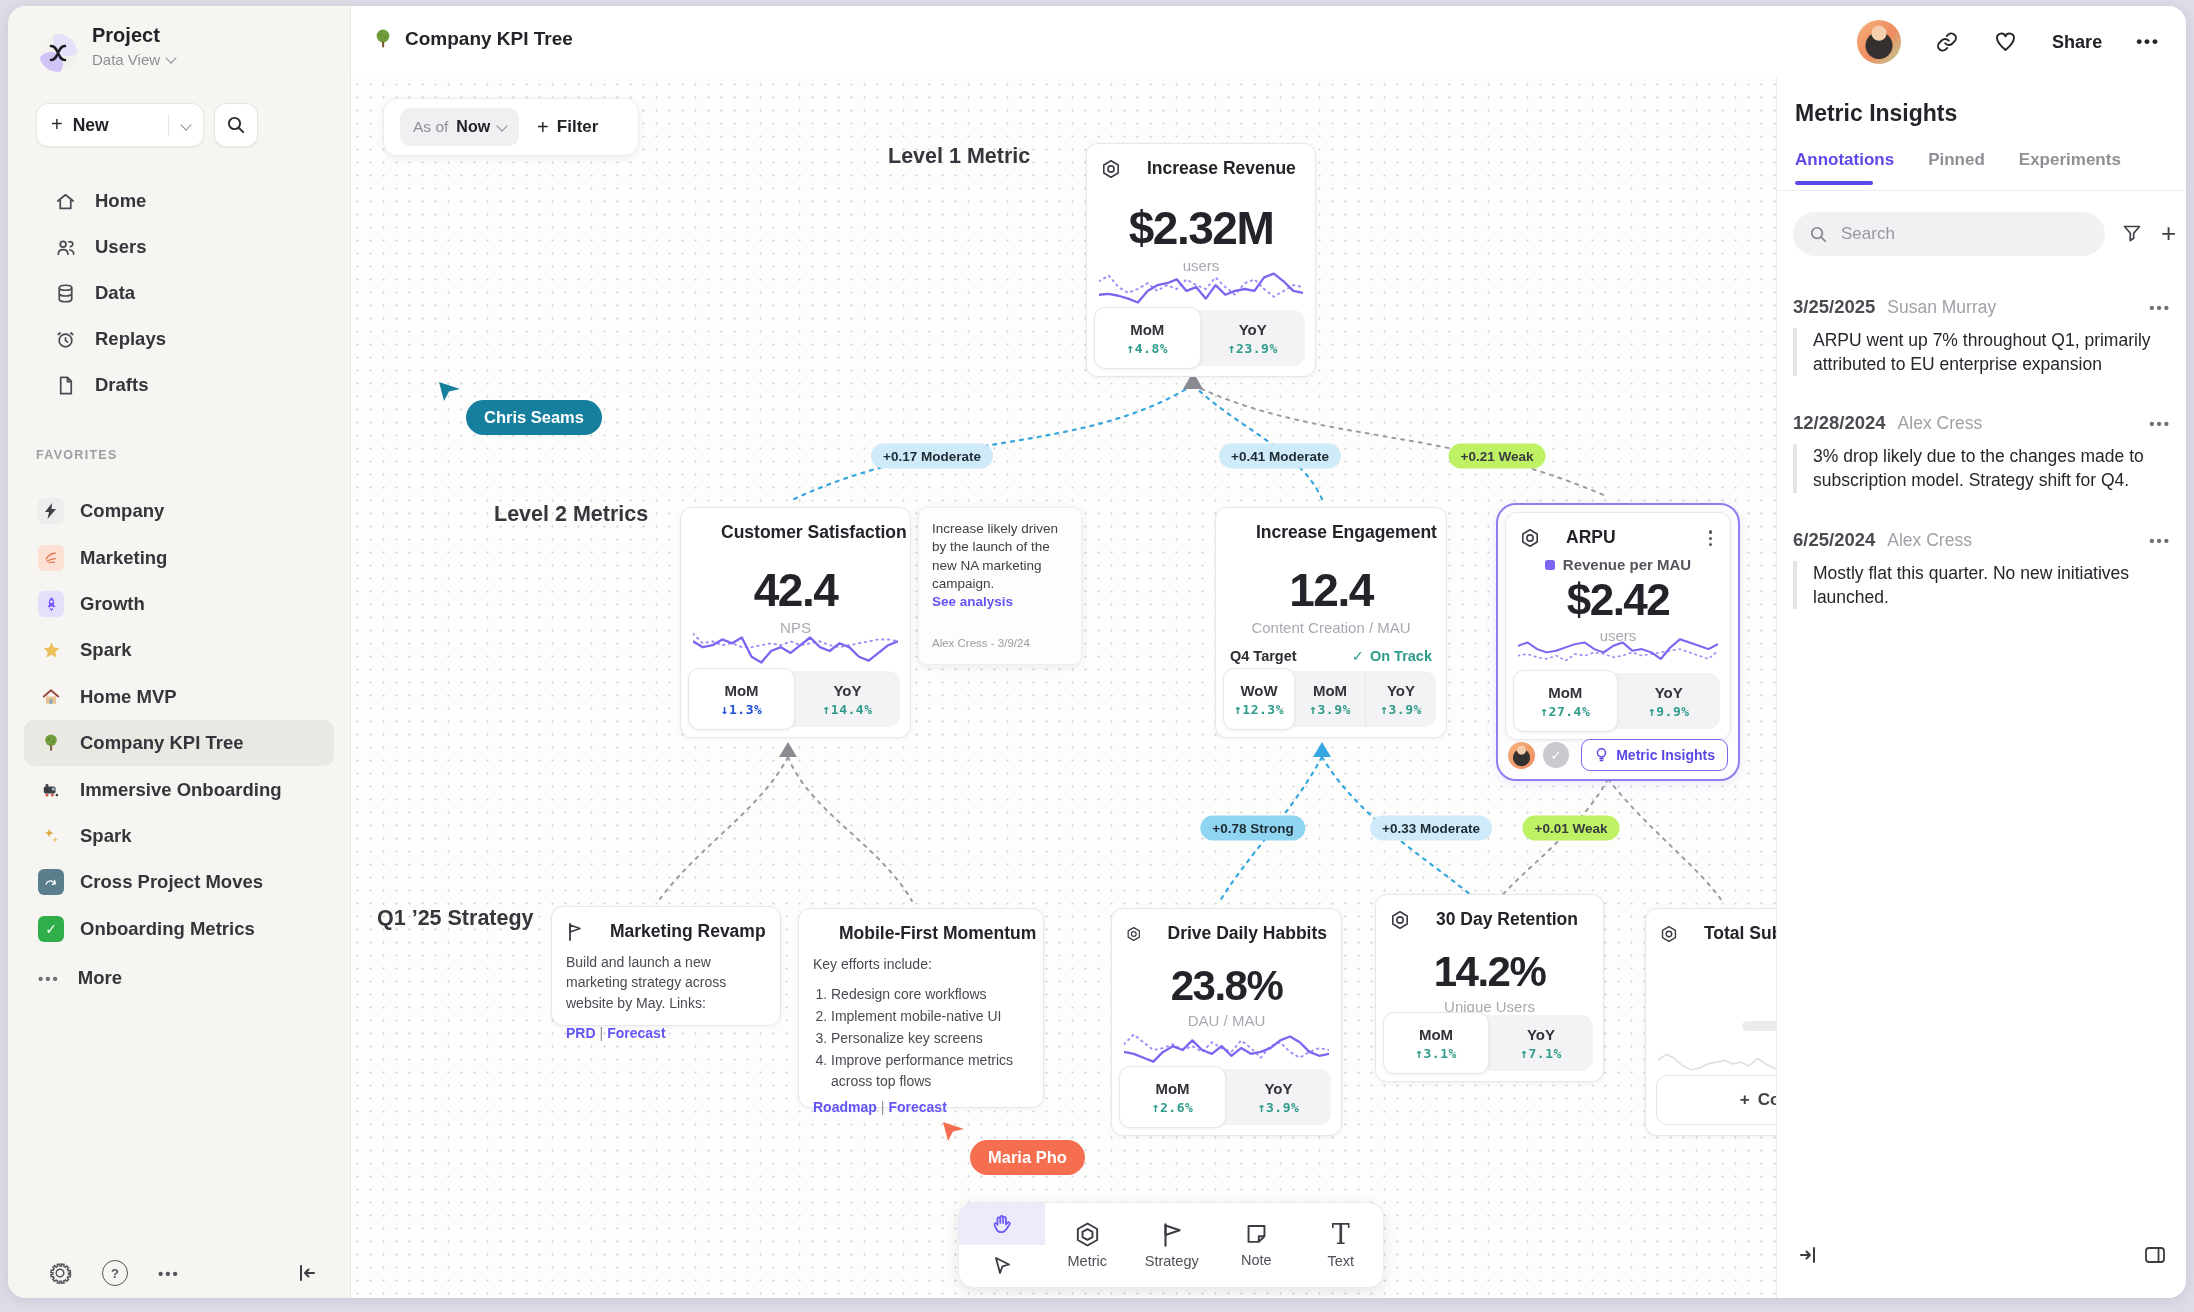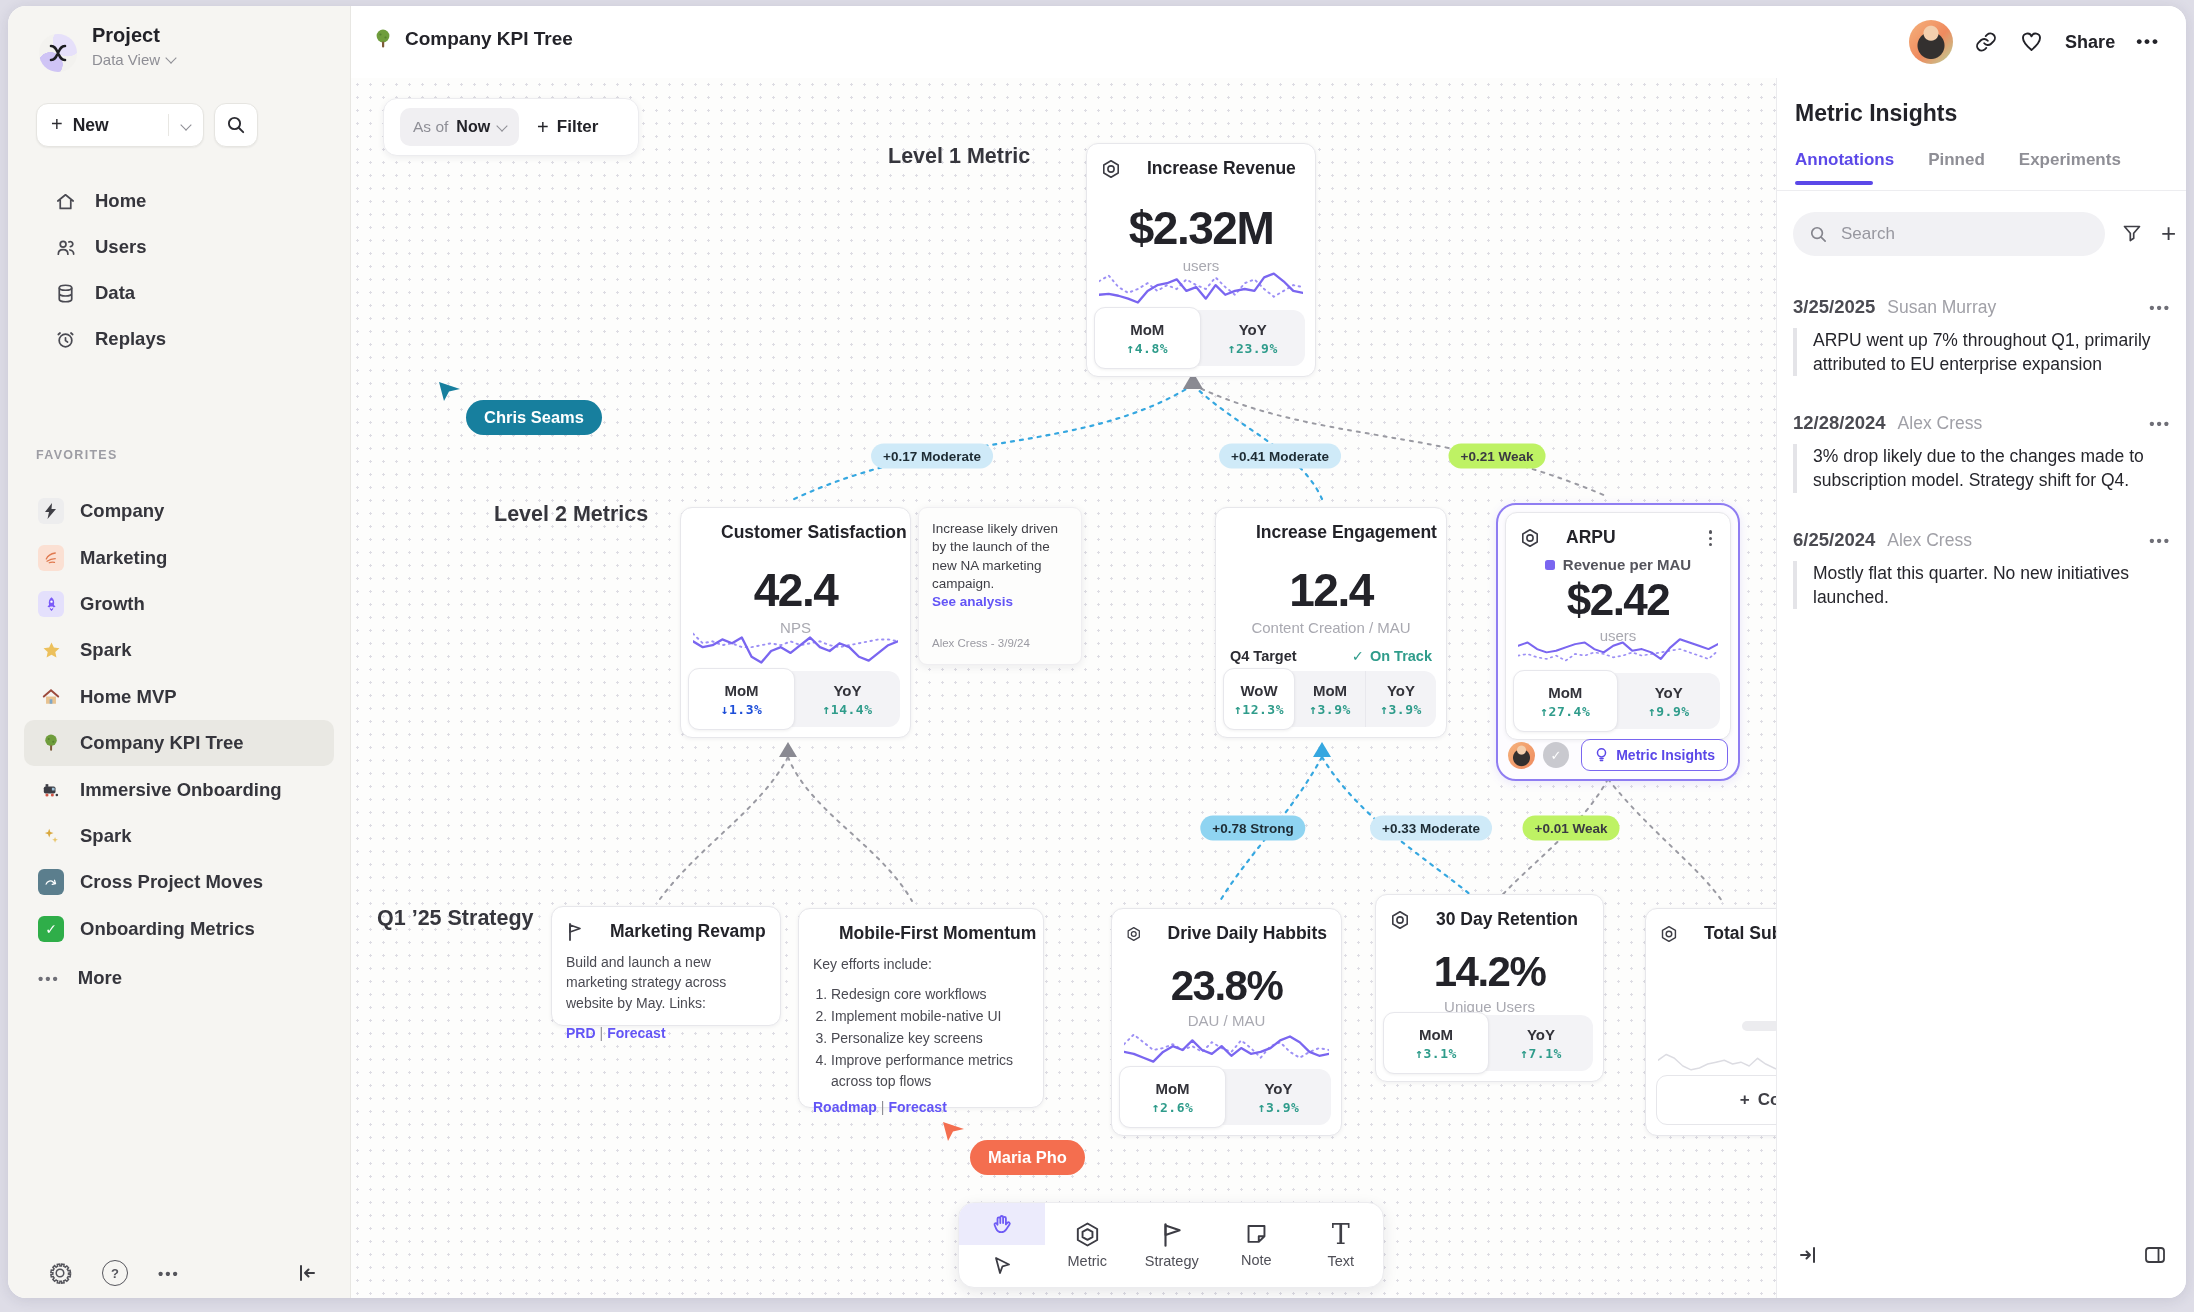--- a/index.html
+++ b/index.html
@@ -26,21 +26,21 @@
   .fav-item.active{background:#e9e8e3;}
   .fav-ic{width:26px;height:26px;border-radius:6px;display:flex;align-items:center;justify-content:center;flex:0 0 26px;font-size:16px;}
   .more-row{left:30px;top:952px;display:flex;align-items:center;gap:18px;font-size:18.5px;font-weight:600;color:#35353c;height:40px;}
   .dots3{letter-spacing:2px;color:#6f6f77;font-size:15px;font-weight:700;}
   .side-bottom{left:0;top:1242px;width:342px;height:50px;display:flex;align-items:center;}
   .sb-ic{margin-left:34px;color:#55555c;display:flex;align-items:center;}
   .help-circle{width:24px;height:24px;border:1.8px solid #55555c;border-radius:50%;display:flex;align-items:center;justify-content:center;font-size:13px;font-weight:700;color:#55555c;}
   
   .topbar{left:343px;top:0;width:1835px;height:72px;background:#fff;border-bottom:1px solid #ececee;}
   .tb-title{left:22px;top:22px;display:flex;align-items:center;gap:12px;font-size:19px;font-weight:700;color:#232329;}
-  .tb-right{right:26px;top:12px;display:flex;align-items:center;gap:21px;height:48px;}
+  .tb-right{right:26px;top:12px;display:flex;align-items:center;gap:34px;height:48px;}
   .avatar{width:44px;height:44px;border-radius:50%;background:radial-gradient(circle at 50% 30%,#f3cfae 0 7px,transparent 8px),radial-gradient(circle at 50% 58%,#33302f 0 13px,transparent 14px),linear-gradient(135deg,#f5b27c,#ef8a5e 55%,#b9d49b);}
   .share-label{font-size:18px;font-weight:600;color:#232329;}
   
   .canvas{left:343px;top:72px;width:1425px;height:1220px;background-image:radial-gradient(#dddce3 1.3px,transparent 1.4px);background-size:13px 13px;background-color:#fdfdfc;}
   .filterbar{left:375px;top:92px;width:256px;height:58px;background:#fff;border:1px solid #ececef;border-radius:14px;box-shadow:0 2px 6px rgba(30,30,60,.07);display:flex;align-items:center;padding:0 16px;gap:18px;box-sizing:border-box;}
   .asof-pill{background:#f0eff2;border-radius:10px;height:38px;display:flex;align-items:center;gap:8px;padding:0 13px;}
   .asof-l{font-size:15.5px;color:#8e8e96;}
   .asof-v{font-size:16px;font-weight:700;color:#232329;}
   .filter-btn{display:flex;align-items:center;gap:8px;font-size:17px;font-weight:600;color:#232329;}
   .plus-g{font-size:20px;font-weight:500;}
@@ -182,20 +182,26 @@
             </svg>
         <span>Data</span>
       </div>
       <div class="nav-item">
         <svg class="ic" width="23" height="23" viewBox="0 0 24 24">
               <circle cx="12" cy="13" r="6.6" fill="none" stroke="#4a4a52" stroke-width="1.8"></circle>
               <path d="M12 10.3V13l2.2 1.7M6.3 5.2 4.5 6.8M17.7 5.2l1.8 1.6" fill="none" stroke="#4a4a52" stroke-width="1.8" stroke-linecap="round"></path>
             </svg>
         <span>Replays</span>
       </div>
+      <div class="nav-item">
+        <svg class="ic" width="23" height="23" viewBox="0 0 24 24">
+              <path d="M7 3.5h7l4 4v13H7zM14 3.5V8h4" fill="none" stroke="#4a4a52" stroke-width="1.8" stroke-linejoin="round"></path>
+            </svg>
+        <span>Drafts</span>
+      </div>
     </div>
 
     <div class="abs fav-head">FAVORITES</div>
 
     <div class="abs favs">
       <div class="fav-item">
         <span class="fav-ic" style="background:#ededee">
               <svg class="ic" width="14" height="16" viewBox="0 0 14 16">
                 <path d="M8 0 1 9h4l-1.5 7L12 6H7.5z" fill="#3f3f46"></path>
               </svg>

